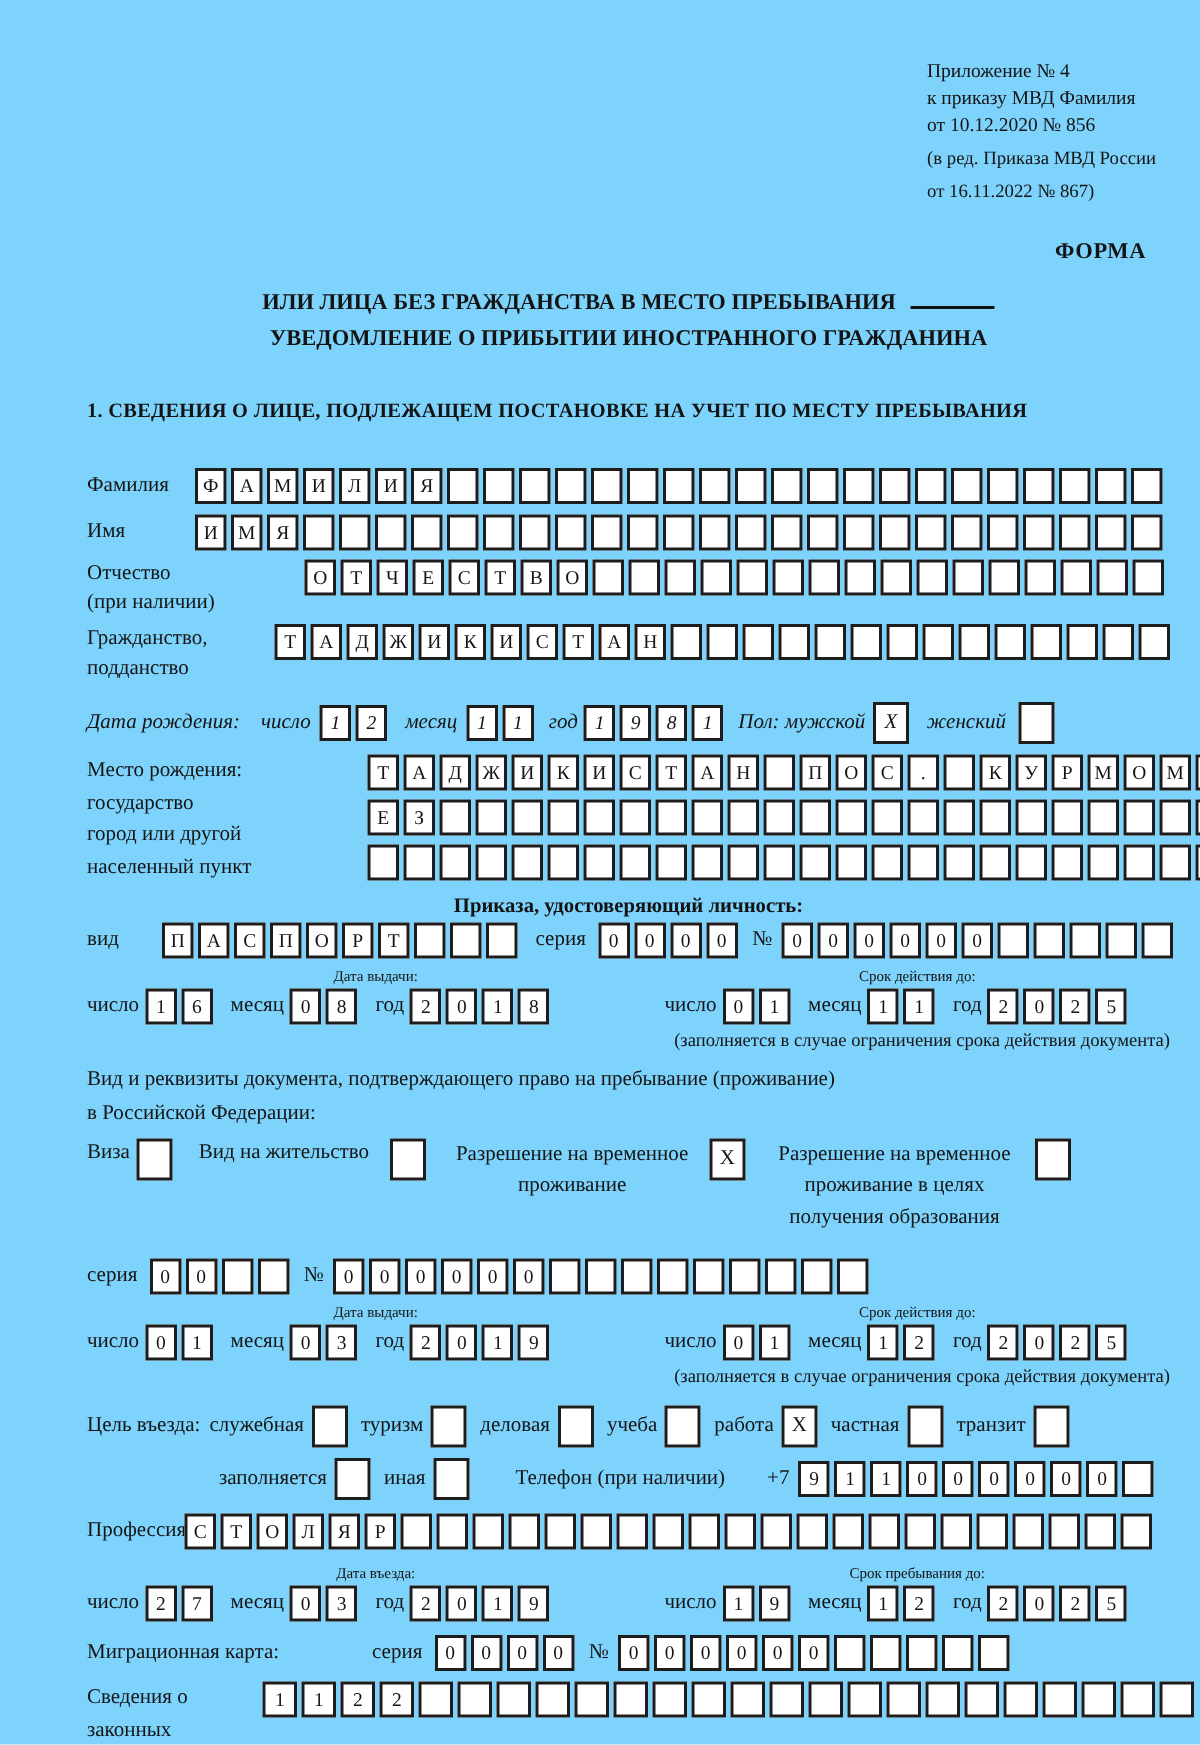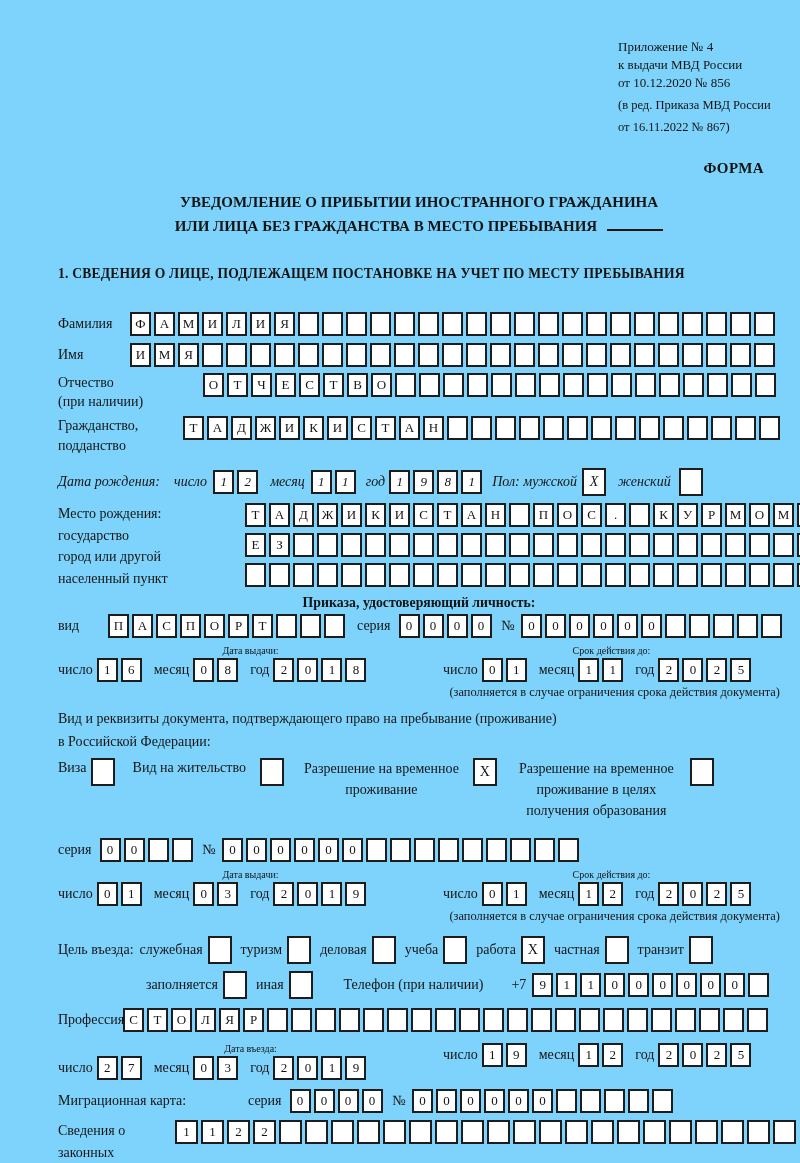--- a/index.html
+++ b/index.html
@@ -37,31 +37,31 @@
   .pcol{text-align:center;line-height:1.5;flex:0 0 auto;}
   .pitem{display:inline-flex;align-items:center;gap:5px;margin-right:9px;}
 </style>
 </head>
 <body>
 
 <div class="page">
 
   <div class="top-right">
     <div>Приложение № 4</div>
-    <div>к выдачи МВД России</div>
+    <div>к приказу МВД Фамилия</div>
     <div>от 10.12.2020 № 856</div>
     <div class="amend">(в ред. Приказа МВД России</div>
     <div class="amend">от 16.11.2022 № 867)</div>
   </div>
 
   <div class="forma">ФОРМА</div>
 
   <div class="title">
+    <div><span>ИЛИ ЛИЦА БЕЗ ГРАЖДАНСТВА В МЕСТО ПРЕБЫВАНИЯ</span><span class="title-underline"></span></div>
     <div>УВЕДОМЛЕНИЕ О ПРИБЫТИИ ИНОСТРАННОГО ГРАЖДАНИНА</div>
-    <div><span>ИЛИ ЛИЦА БЕЗ ГРАЖДАНСТВА В МЕСТО ПРЕБЫВАНИЯ</span><span class="title-underline"></span></div>
   </div>
 
   <div class="sec-heading">1. СВЕДЕНИЯ О ЛИЦЕ, ПОДЛЕЖАЩЕМ ПОСТАНОВКЕ НА УЧЕТ ПО МЕСТУ ПРЕБЫВАНИЯ</div>
 
   <div class="row" style="margin-top:30px;">
     <span class="lbl w72">Фамилия</span>
     <span class="cells">
         <span class="cell">Ф</span>
         <span class="cell">А</span>
         <span class="cell">М</span>
@@ -627,20 +627,21 @@
         <span class="dlbl">год</span>
         <span class="cells">
             <span class="cell">2</span>
             <span class="cell">0</span>
             <span class="cell">1</span>
             <span class="cell">9</span>
           </span>
       </div>
     </div>
     <div class="dp-right">
+      <div class="dp-head">Срок пребывания до:</div>
       <div class="date-line">
         <span class="dlbl">число</span>
         <span class="cells">
             <span class="cell">1</span>
             <span class="cell">9</span>
           </span>
         <span class="dlbl">месяц</span>
         <span class="cells">
             <span class="cell">1</span>
             <span class="cell">2</span>

